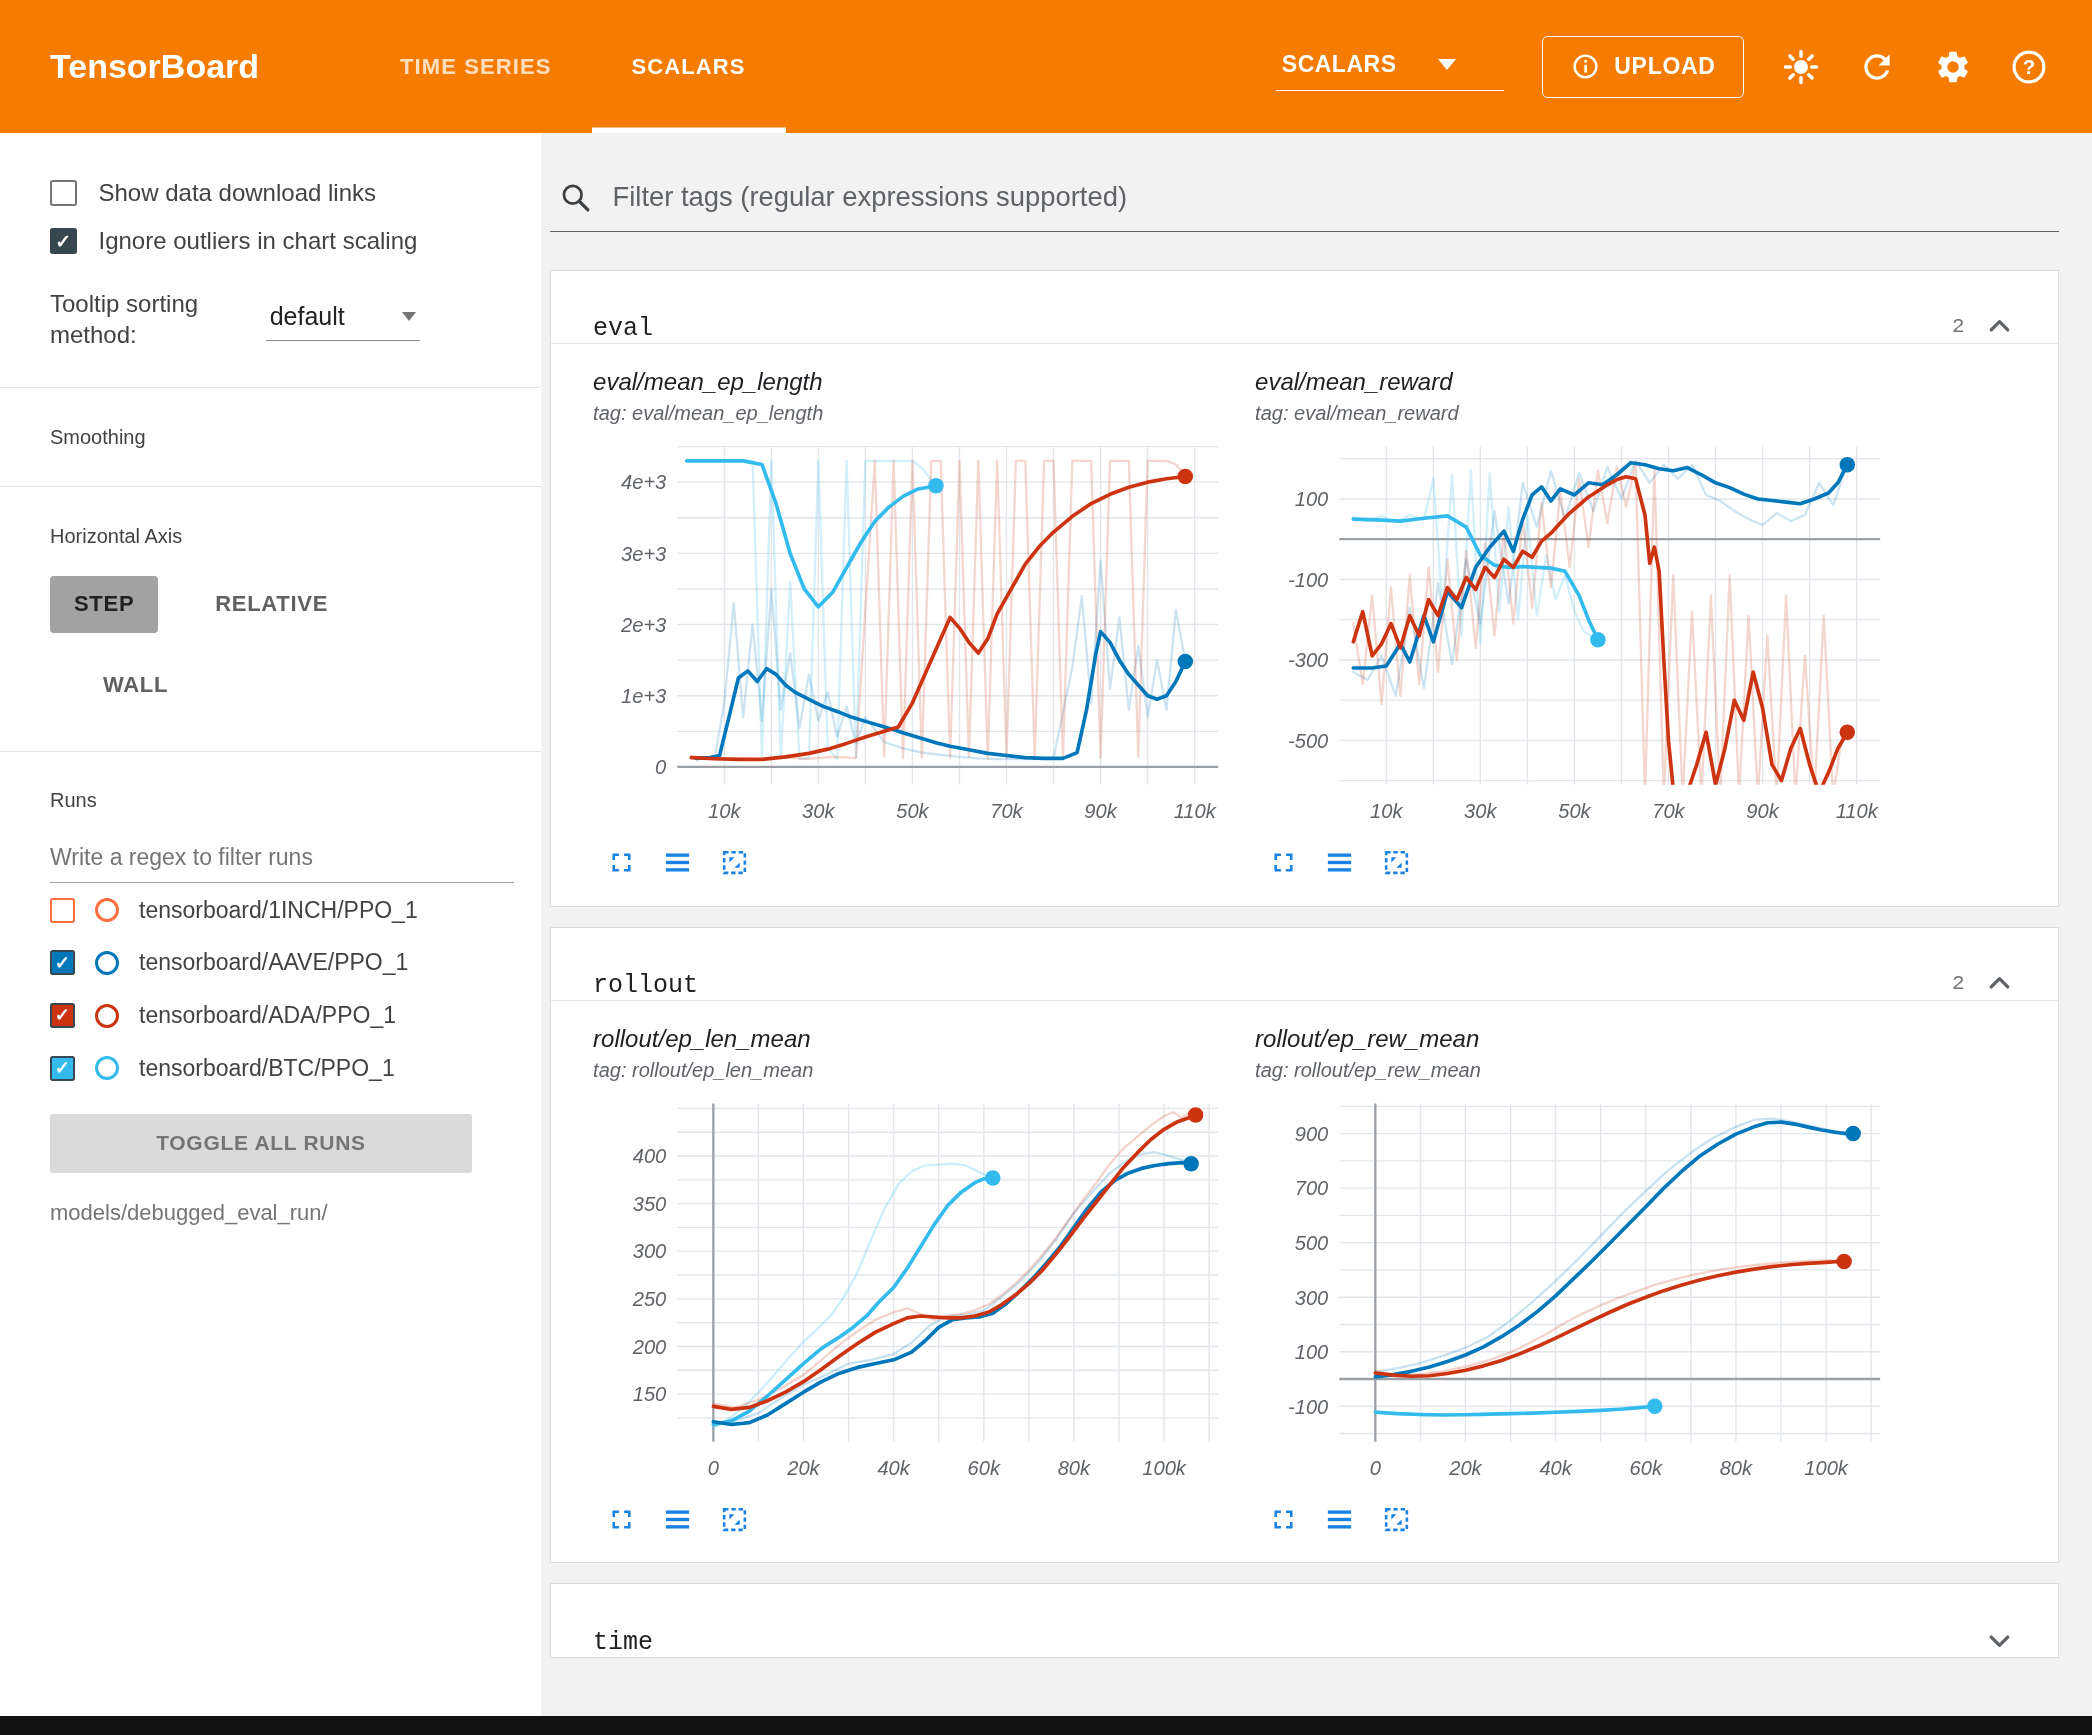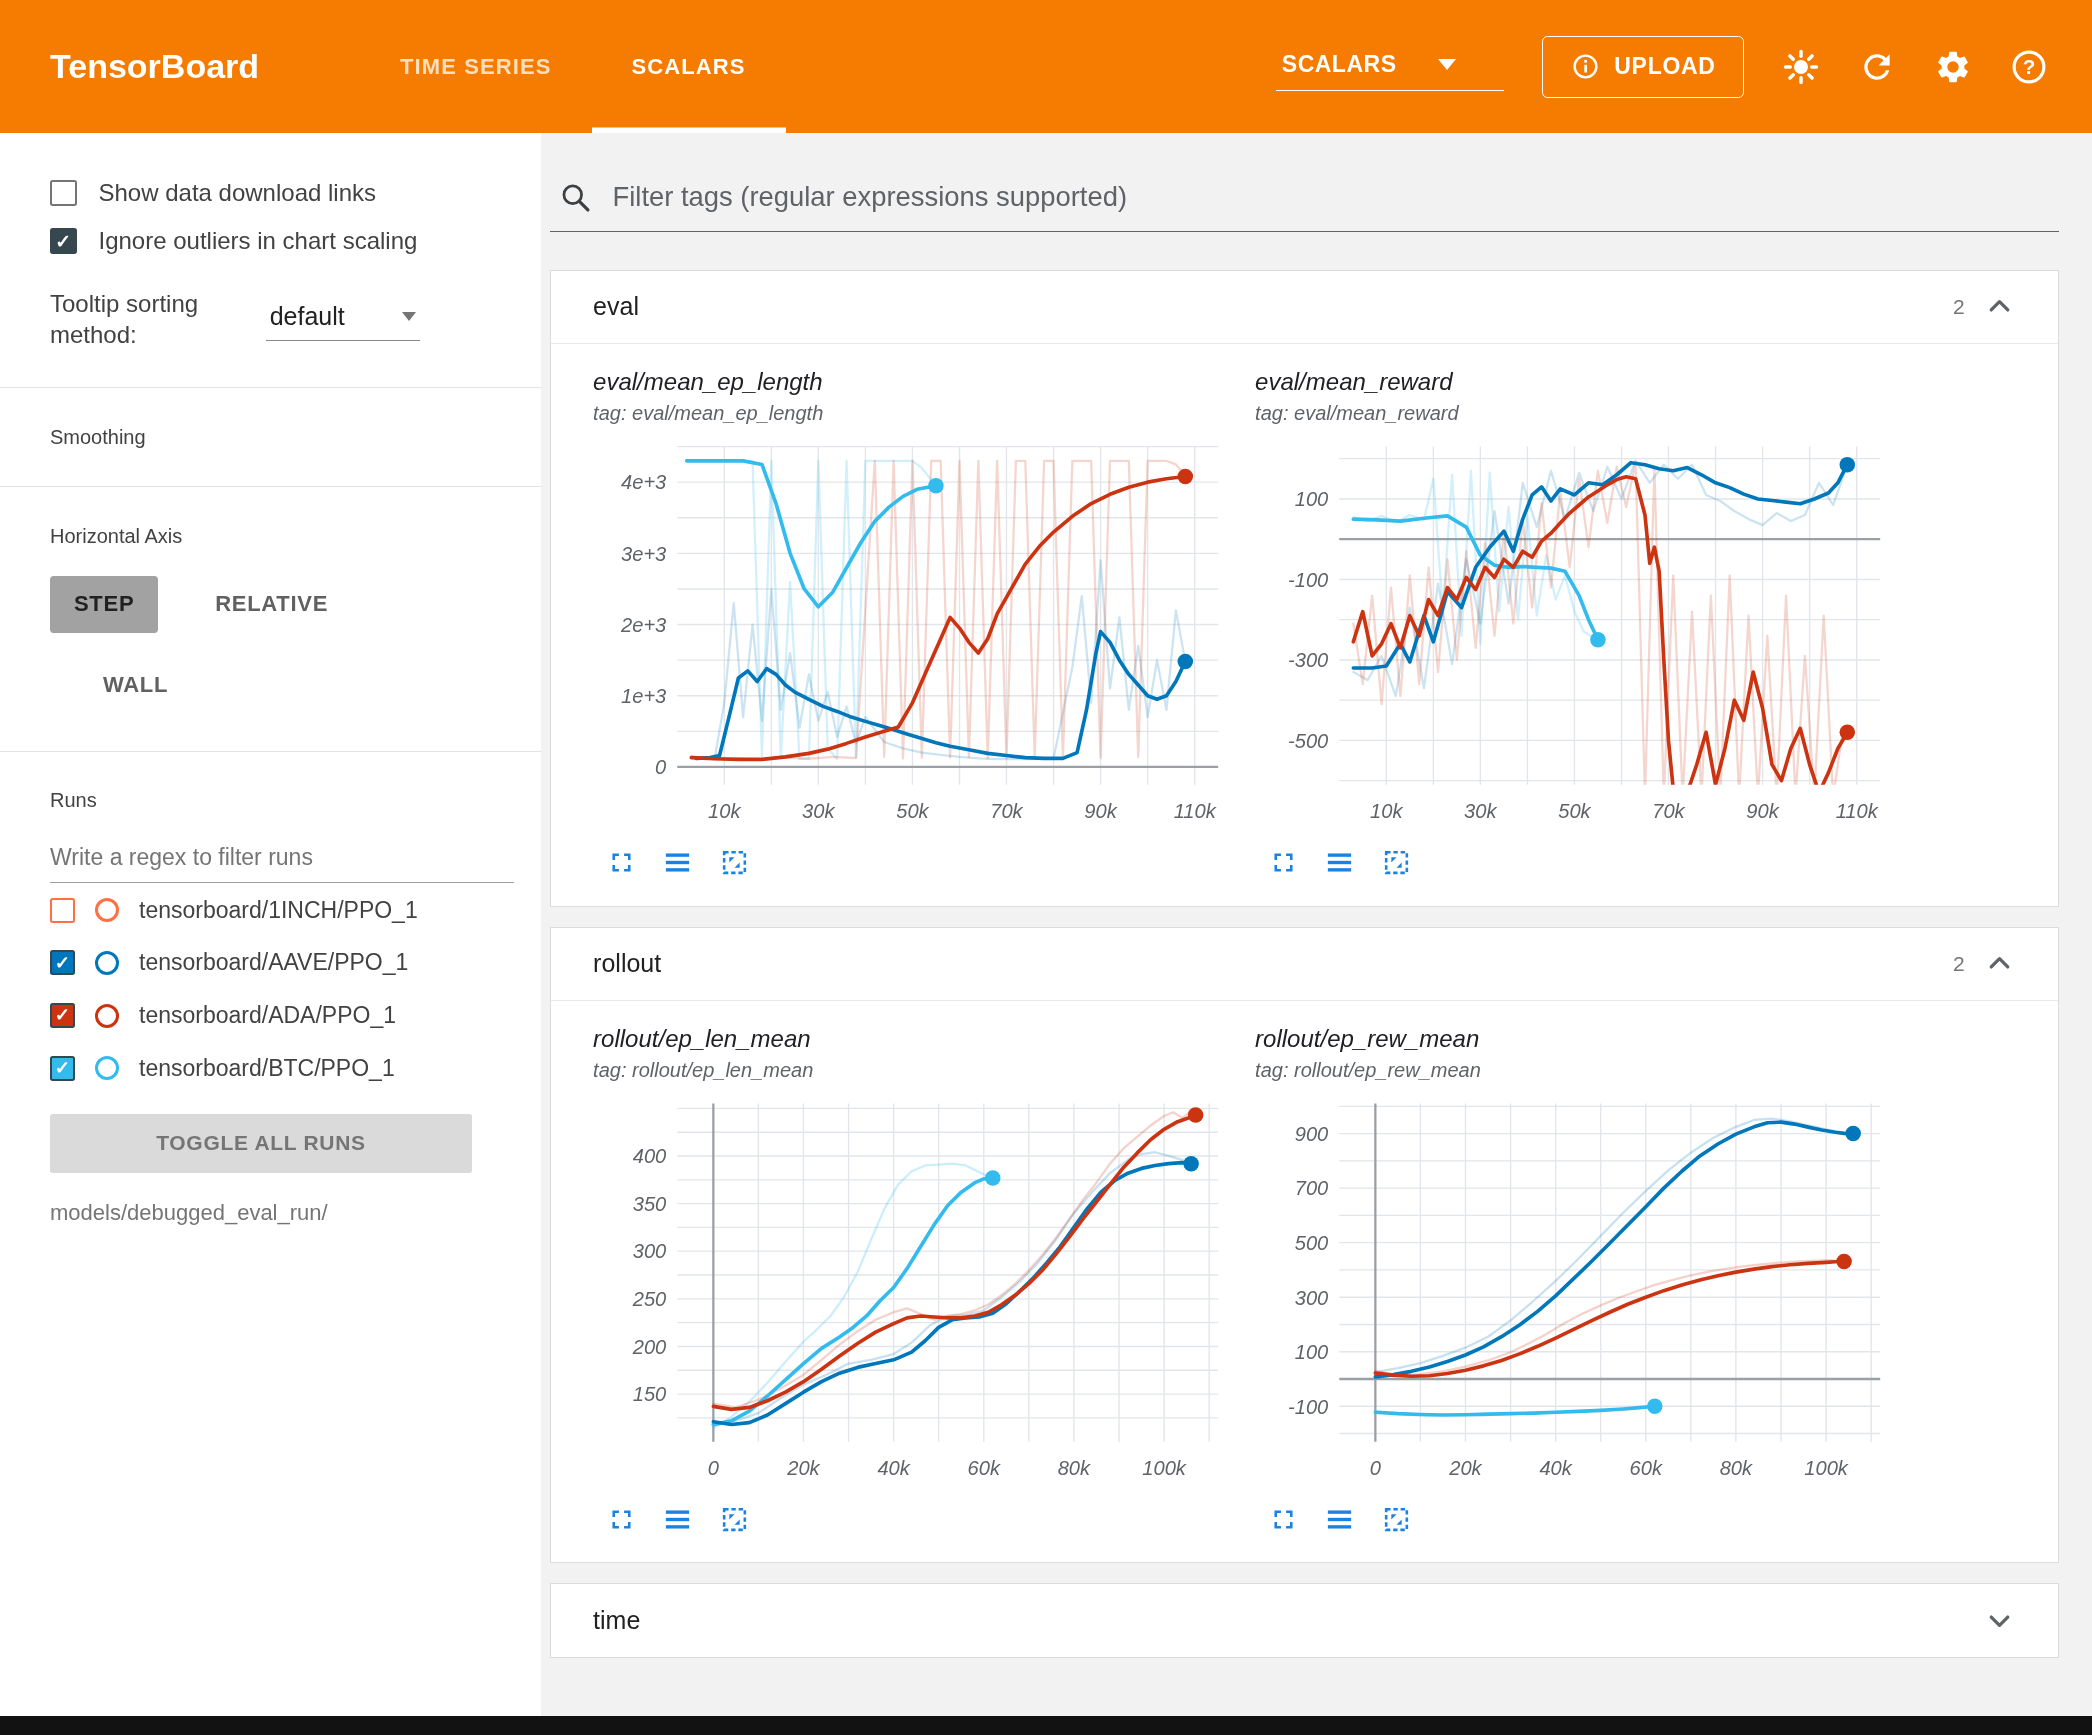--- a/index.html
+++ b/index.html
@@ -94,21 +94,21 @@
     display:flex; align-items:center; gap:18.3px; border-bottom:1.8px solid #5f6368;
     padding:7.3px 9.1px 16.4px 9.1px; margin-bottom:38px;
   }
   .filter-row svg { width:33px; height:33px; flex:none; }
   .filter-input {
     flex:1; border:none; outline:none; background:transparent; font-family:inherit;
     font-size:27.4px; color:#3c4043;
   }
   .filter-input::placeholder { color:#5f6368; }
   .card { background:#fff; border:0.9px solid #dcdcdc; margin-bottom:20px; }
-  .card-header { display:flex; align-items:center; padding:0 42px; height:73px; }
+  .card-header { display:flex; align-items:flex-end; padding:0 42px; height:73px;font-family:Liberation Mono, monospace; }
   .card.expanded .card-header { border-bottom:0.9px solid #e8e8e8; }
   .card-title { font-size:25px; color:#212121; }
   .card-right { margin-left:auto; display:flex; align-items:center; gap:18.3px; }
   .card-count { font-size:21px; color:#757575; }
   .chev { width:33px; height:33px; color:#5f6368; cursor:pointer; display:inline-flex; }
   .chev svg { width:100%; height:100%; }
   .charts-row { display:flex; gap:22px; padding:24px 18.3px 27.4px 42px; }
   .chart { width:640px; flex:none;font-style:italic; }
   .chart-title { font-size:24px; color:#202124; }
   .chart-tag { font-size:20px; color:#5f6368; margin-top:6.4px; }

